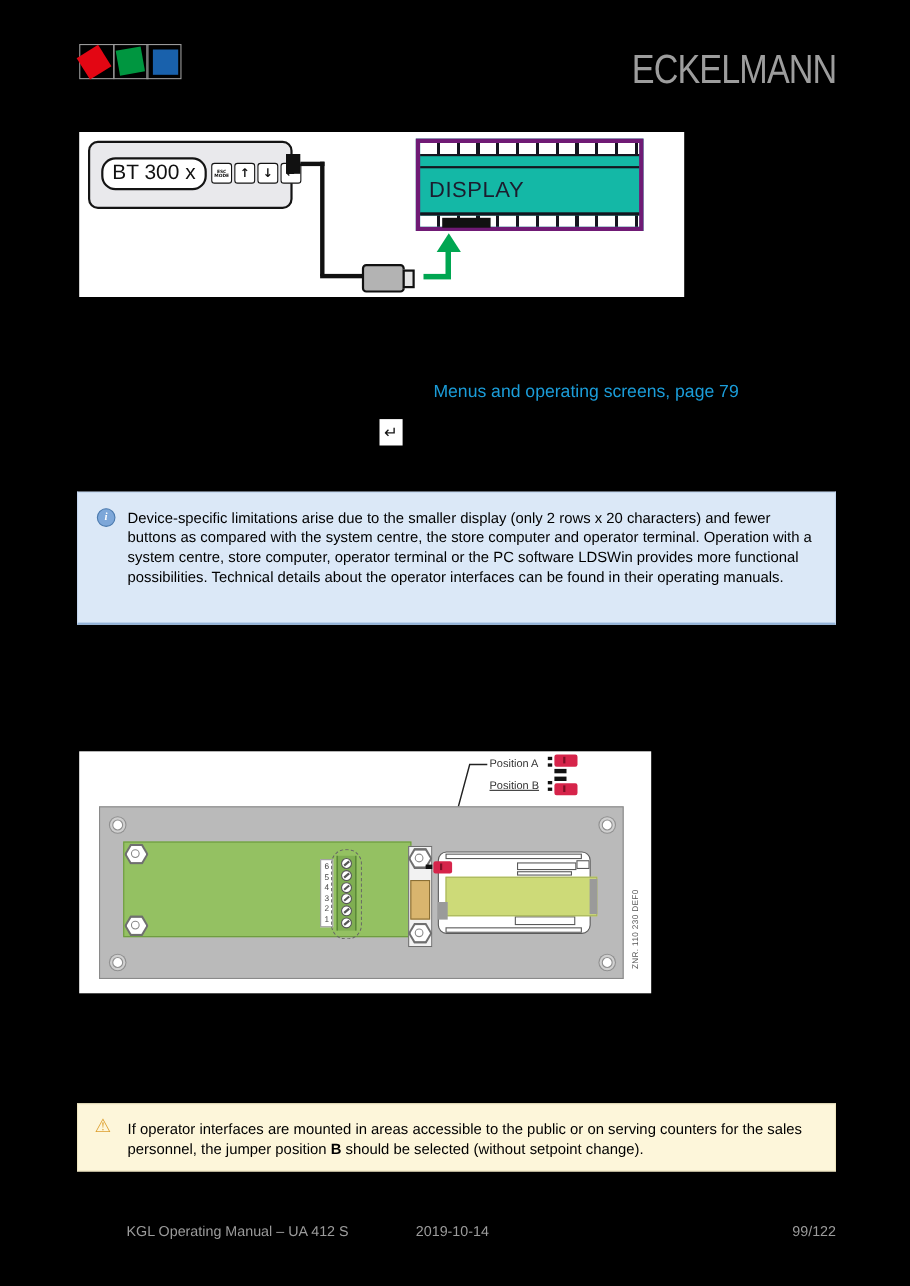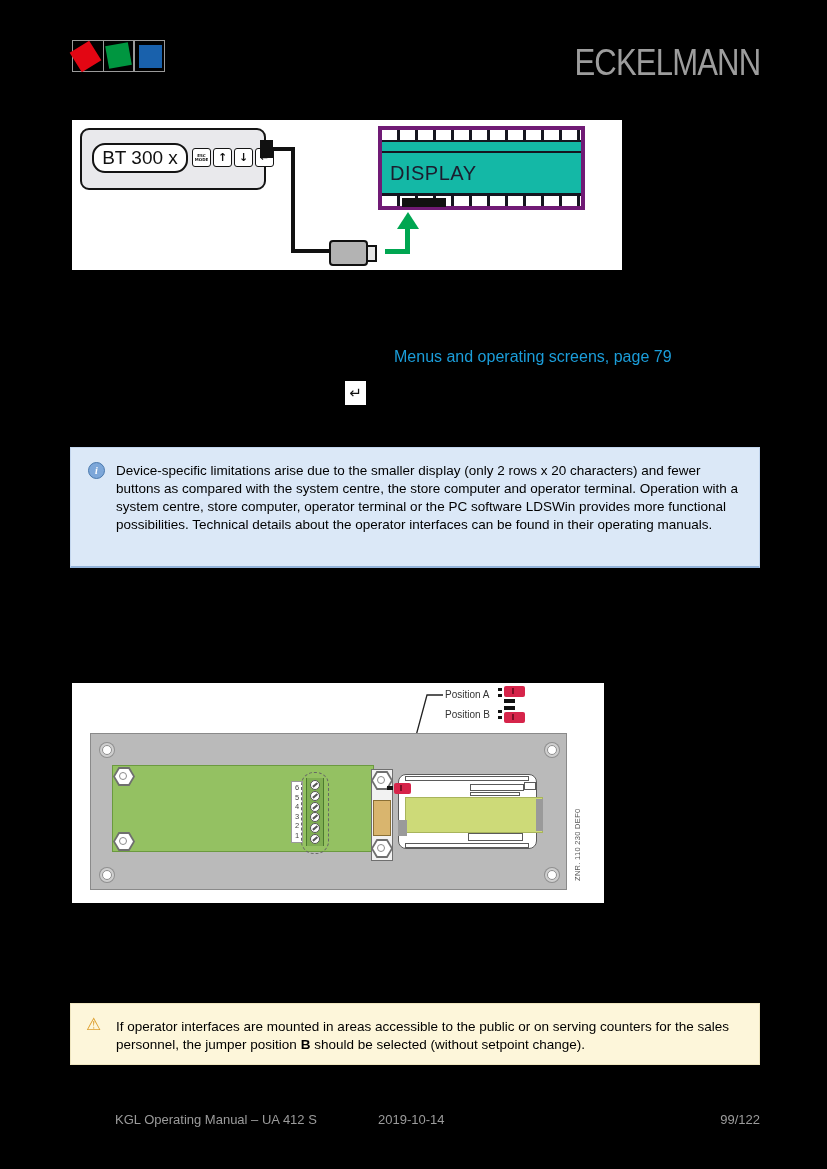--- a/index.html
+++ b/index.html
@@ -14,21 +14,21 @@
   .sq.red{background:#e30613;transform:rotate(-32deg);left:1px;top:4px;}
   .sq.green{background:#009640;transform:rotate(-10deg);left:3px;top:3px;}
   .sq.blue{background:#1961ac;transform:none;left:5px;top:4px;}
   .brand{position:absolute;right:67px;top:42px;font-size:37px;color:#9d9d9d;
          letter-spacing:-1px;transform:scaleX(0.84);transform-origin:100% 50%;
          font-weight:400;}
 
   
   .fig{position:absolute;background:#fff;}
   .fig1{left:72px;top:120px;width:550px;height:150px;}
-  .fig2{left:72px;top:683px;width:520px;height:220px;padding-left:12px;}
+  .fig2{left:72px;top:683px;width:520px;height:220px;}
 
   
   .bt-device{position:absolute;left:8px;top:8px;width:182px;height:58px;background:#e9e9ec;
              border:2px solid #141414;border-radius:9px;}
   .bt-label{position:absolute;left:10px;top:13px;width:92px;height:26px;background:#fff;
             border:2px solid #141414;border-radius:13px;font-size:19px;line-height:26px;
             text-align:center;color:#111;}
   .bt-btn{position:absolute;top:18px;width:17px;height:17px;background:#fff;
           border:1.5px solid #141414;border-radius:3px;display:flex;align-items:center;
           justify-content:center;font-family:"DejaVu Sans",sans-serif;font-size:11px;
@@ -201,21 +201,21 @@
     <svg class="callout" width="520" height="220">
       <polyline points="371,12 355,12 331,101" fill="none" stroke="#222" stroke-width="1.3"></polyline>
     </svg>
     <span class="pos-label" style="left:373px;top:6px;">Position A</span>
     <div class="jlegend" style="left:426px;top:3px;">
       <div class="jpin" style="left:0;top:2px;width:4px;height:3px;"></div>
       <div class="jpin" style="left:0;top:8px;width:4px;height:3px;"></div>
       <div class="jcap" style="left:6px;top:0;"></div>
       <div class="jpin" style="left:6px;top:13px;width:11px;height:4px;"></div>
     </div>
-    <span class="pos-label" style="left:373px;top:26px;">Position B</span>
+    <span class="pos-label" style="left:373px;top:26px;text-decoration:underline;">Position B</span>
     <div class="jlegend" style="left:426px;top:23px;">
       <div class="jpin" style="left:0;top:4px;width:4px;height:3px;"></div>
       <div class="jpin" style="left:0;top:10px;width:4px;height:3px;"></div>
       <div class="jpin" style="left:6px;top:0;width:11px;height:4px;"></div>
       <div class="jcap" style="left:6px;top:6px;"></div>
     </div>
 
     <div class="plate">
       <div class="hole" style="left:11px;top:11px;"></div>
       <div class="hole" style="left:456px;top:11px;"></div>

